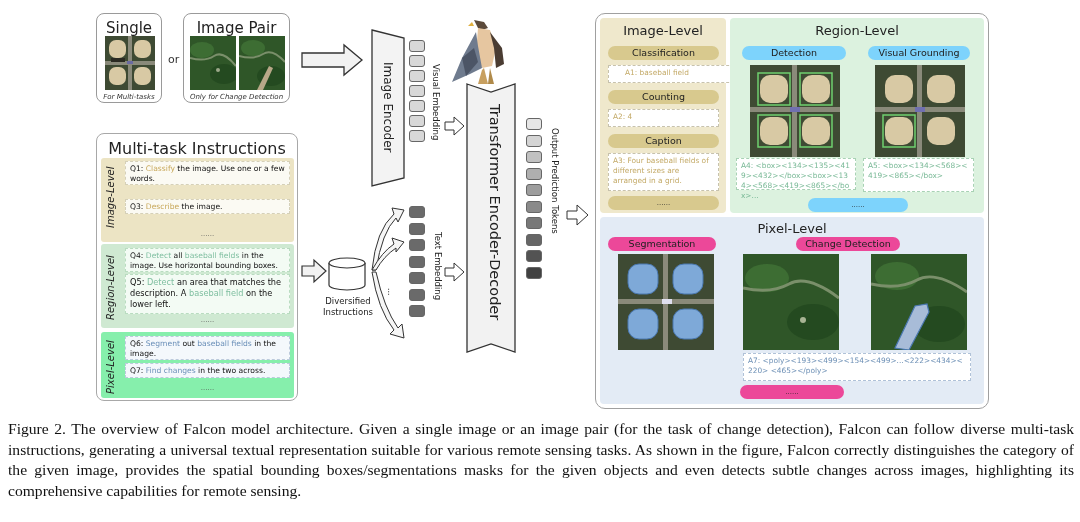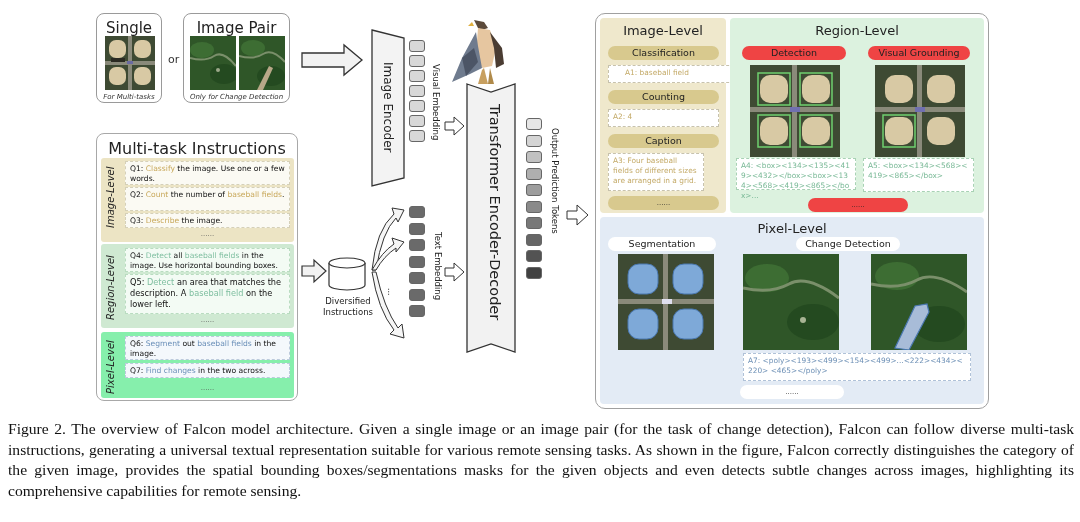--- a/index.html
+++ b/index.html
@@ -34,22 +34,22 @@
   .token { position:absolute; width:16px; height:12px; border:1px solid #666; border-radius:3px; }
 
   
   .res-outer { border:1.5px solid #a0a0a0; border-radius:10px; background:#fff; }
   .sub-img { background:#efe8cc; border-radius:4px; }
   .sub-reg { background:#dcf2df; border-radius:4px; }
   .sub-pix { background:#e3ebf5; border-radius:4px; }
   .sub-title { position:absolute; left:0; right:0; text-align:center; font-size:13px; color:#222; }
   .pill { position:absolute; border-radius:8px; text-align:center; font-size:9.5px; line-height:14px; color:#222; }
   .pill-img { background:#d8c98e; }
-  .pill-reg { background:#ef4444; }
-  .pill-pix { background:#ffffff; }
+  .pill-reg { background:#7dd3fc; }
+  .pill-pix { background:#ec4899; }
   .ans { position:absolute; background:#fff; border:1px dashed #c7c2ad; font-size:7.4px; line-height:10px; padding:2px 4px; }
   .ans-img { color:#c3a966; }
   .ans-reg { color:#77b895; border-color:#a8d2b4; }
   .ans-pix { color:#6c8fb5; border-color:#b0c2d8; }
 
   .caption { position:absolute; left:8px; top:419px; width:1066px; font-family:"Liberation Serif", serif; font-size:15.6px; line-height:20.5px; color:#111; text-align: justify; }
 </style>
 </head>
 <body>
 
@@ -93,22 +93,21 @@
 <svg class="abs" style="left:300px;top:42px;" width="66" height="36" viewBox="0 0 66 36">
   <path d="M2 11 L44 11 L44 3 L62 18 L44 33 L44 25 L2 25 Z" fill="#f2f2f2" stroke="#333" stroke-width="1.3"></path>
 </svg>
 
 <div class="abs panel" style="left:96px;top:133px;width:202px;height:268px;">
   <div class="abs panel-title" style="left:0;right:0;top:5px;">Multi-task Instructions</div>
 
   <div class="abs lvl lvl-img" style="left:4px;top:24px;width:193px;height:84px;">
     <div class="lvl-label" style="left:4px;top:70px;">Image-Level</div>
     <div class="q" style="left:24px;top:3px;width:165px;height:24px;"><span>Q1:</span> <span class="k-img">Classify</span><span> the image. Use one or a few words.</span></div>
-    <div class="q" style="left:24px;top:29px;width:165px;height:24px;"><span>Q2:</span> <span class="k-img">Count</span><span> the number of </span><span class="k-img">baseball fields</span><span>.</span></div>
-    <div class="q" style="left:24px;top:55px;width:165px;height:15px;"><span>Q3:</span> <span class="k-img">Describe</span><span> the image.</span></div>
+    <div class="q" style="left:24px;top:41px;width:165px;height:15px;"><span>Q3:</span> <span class="k-img">Describe</span><span> the image.</span></div>
     <div class="dots" style="left:24px;width:165px;top:72px;">......</div>
   </div>
 
   <div class="abs lvl lvl-reg" style="left:4px;top:110px;width:193px;height:84px;">
     <div class="lvl-label" style="left:4px;top:76px;">Region-Level</div>
     <div class="q q-reg" style="left:24px;top:4px;width:165px;height:24px;"><span>Q4:</span> <span class="k-reg">Detect</span><span> all </span><span class="k-reg">baseball fields</span><span> in the image.  Use horizontal bounding boxes.</span></div>
     <div class="q q-reg" style="left:24px;top:30px;width:165px;height:40px;font-size:8.2px;line-height:11px;"><span>Q5:</span> <span class="k-reg">Detect</span><span> an area that matches the description. A </span><span class="k-reg">baseball field</span><span> on the lower left.</span></div>
     <div class="dots" style="left:24px;width:165px;top:72px;">......</div>
   </div>
 
@@ -212,21 +211,21 @@
 
 <div class="abs res-outer" style="left:595px;top:13px;width:394px;height:396px;"></div>
 
 <div class="abs sub-img" style="left:600px;top:18px;width:126px;height:195px;">
   <div class="sub-title" style="top:5px;">Image-Level</div>
   <div class="pill pill-img" style="left:8px;width:111px;top:28px;">Classification</div>
   <div class="ans ans-img" style="left:8px;width:131px;top:47px;height:18px;padding-left:16px;">A1: baseball field</div>
   <div class="pill pill-img" style="left:8px;width:111px;top:72px;">Counting</div>
   <div class="ans ans-img" style="left:8px;width:111px;top:91px;height:18px;">A2: 4</div>
   <div class="pill pill-img" style="left:8px;width:111px;top:116px;">Caption</div>
-  <div class="ans ans-img" style="left:8px;width:96px;top:135px;height:38px;">A3: Four baseball fields of different sizes are arranged in a grid.</div>
+  <div class="ans ans-img" style="left:8px;width:111px;top:135px;height:38px;">A3: Four baseball fields of different sizes are arranged in a grid.</div>
   <div class="pill pill-img" style="left:8px;width:111px;top:178px;font-size:7px;">......</div>
 </div>
 
 <div class="abs sub-reg" style="left:730px;top:18px;width:254px;height:195px;">
   <div class="sub-title" style="top:5px;">Region-Level</div>
   <div class="pill pill-reg" style="left:12px;width:104px;top:28px;">Detection</div>
   <div class="pill pill-reg" style="left:138px;width:102px;top:28px;">Visual Grounding</div>
 
   <svg class="abs" style="left:20px;top:47px;" width="90" height="92" viewBox="0 0 90 92">
     <rect width="90" height="92" fill="#3e4a33"></rect>

